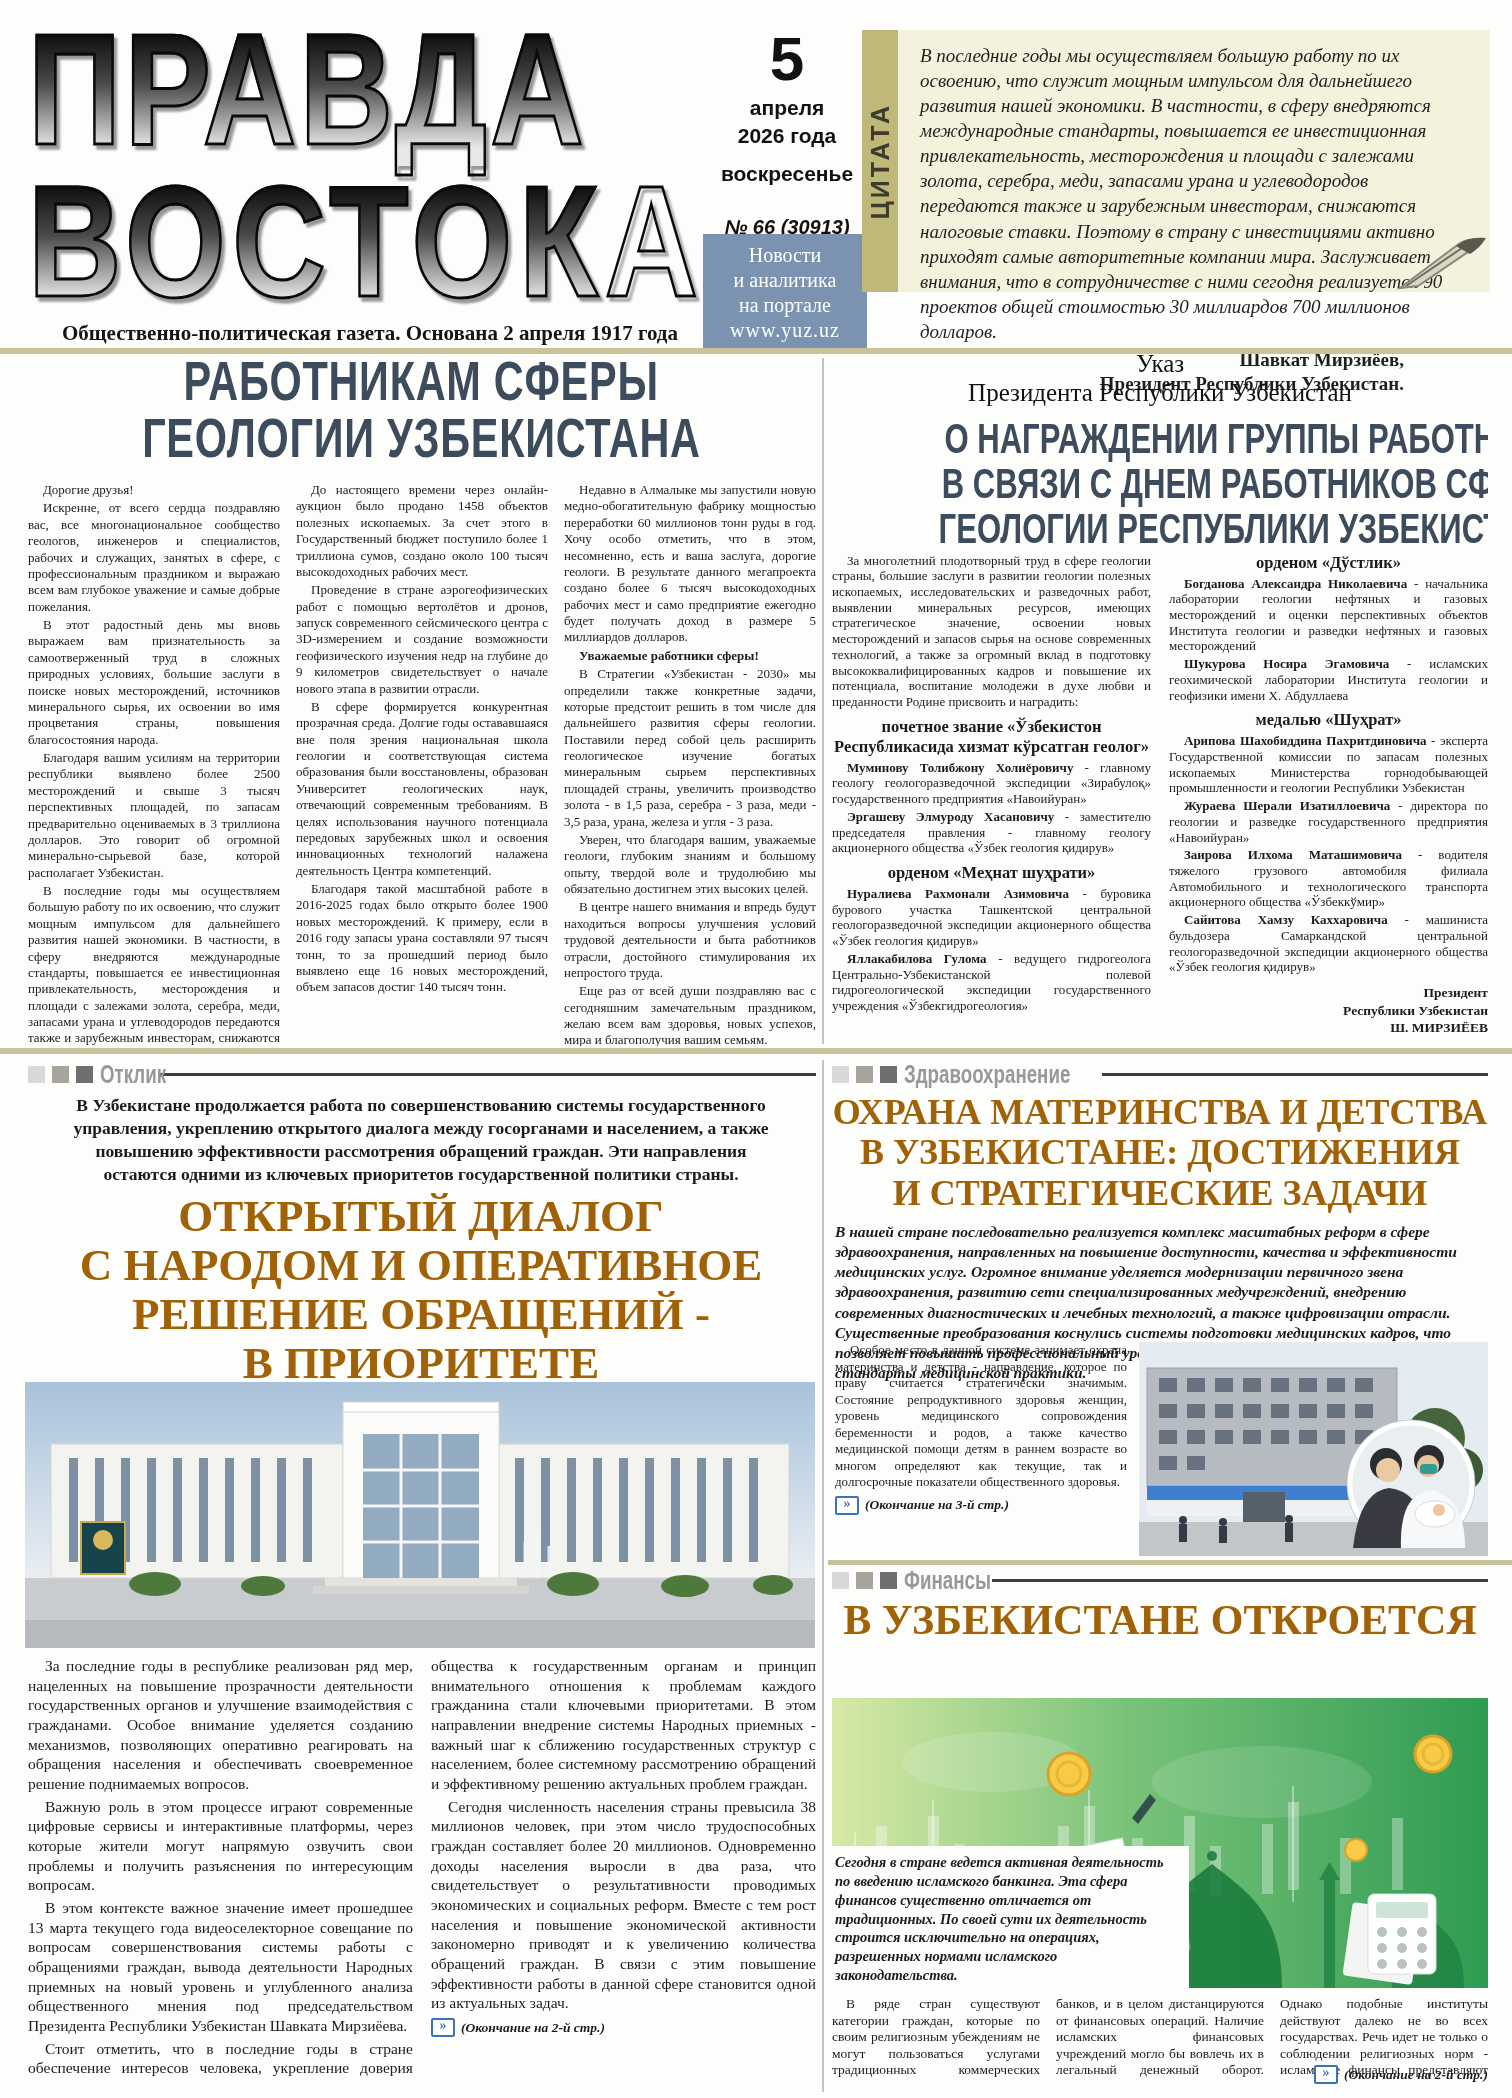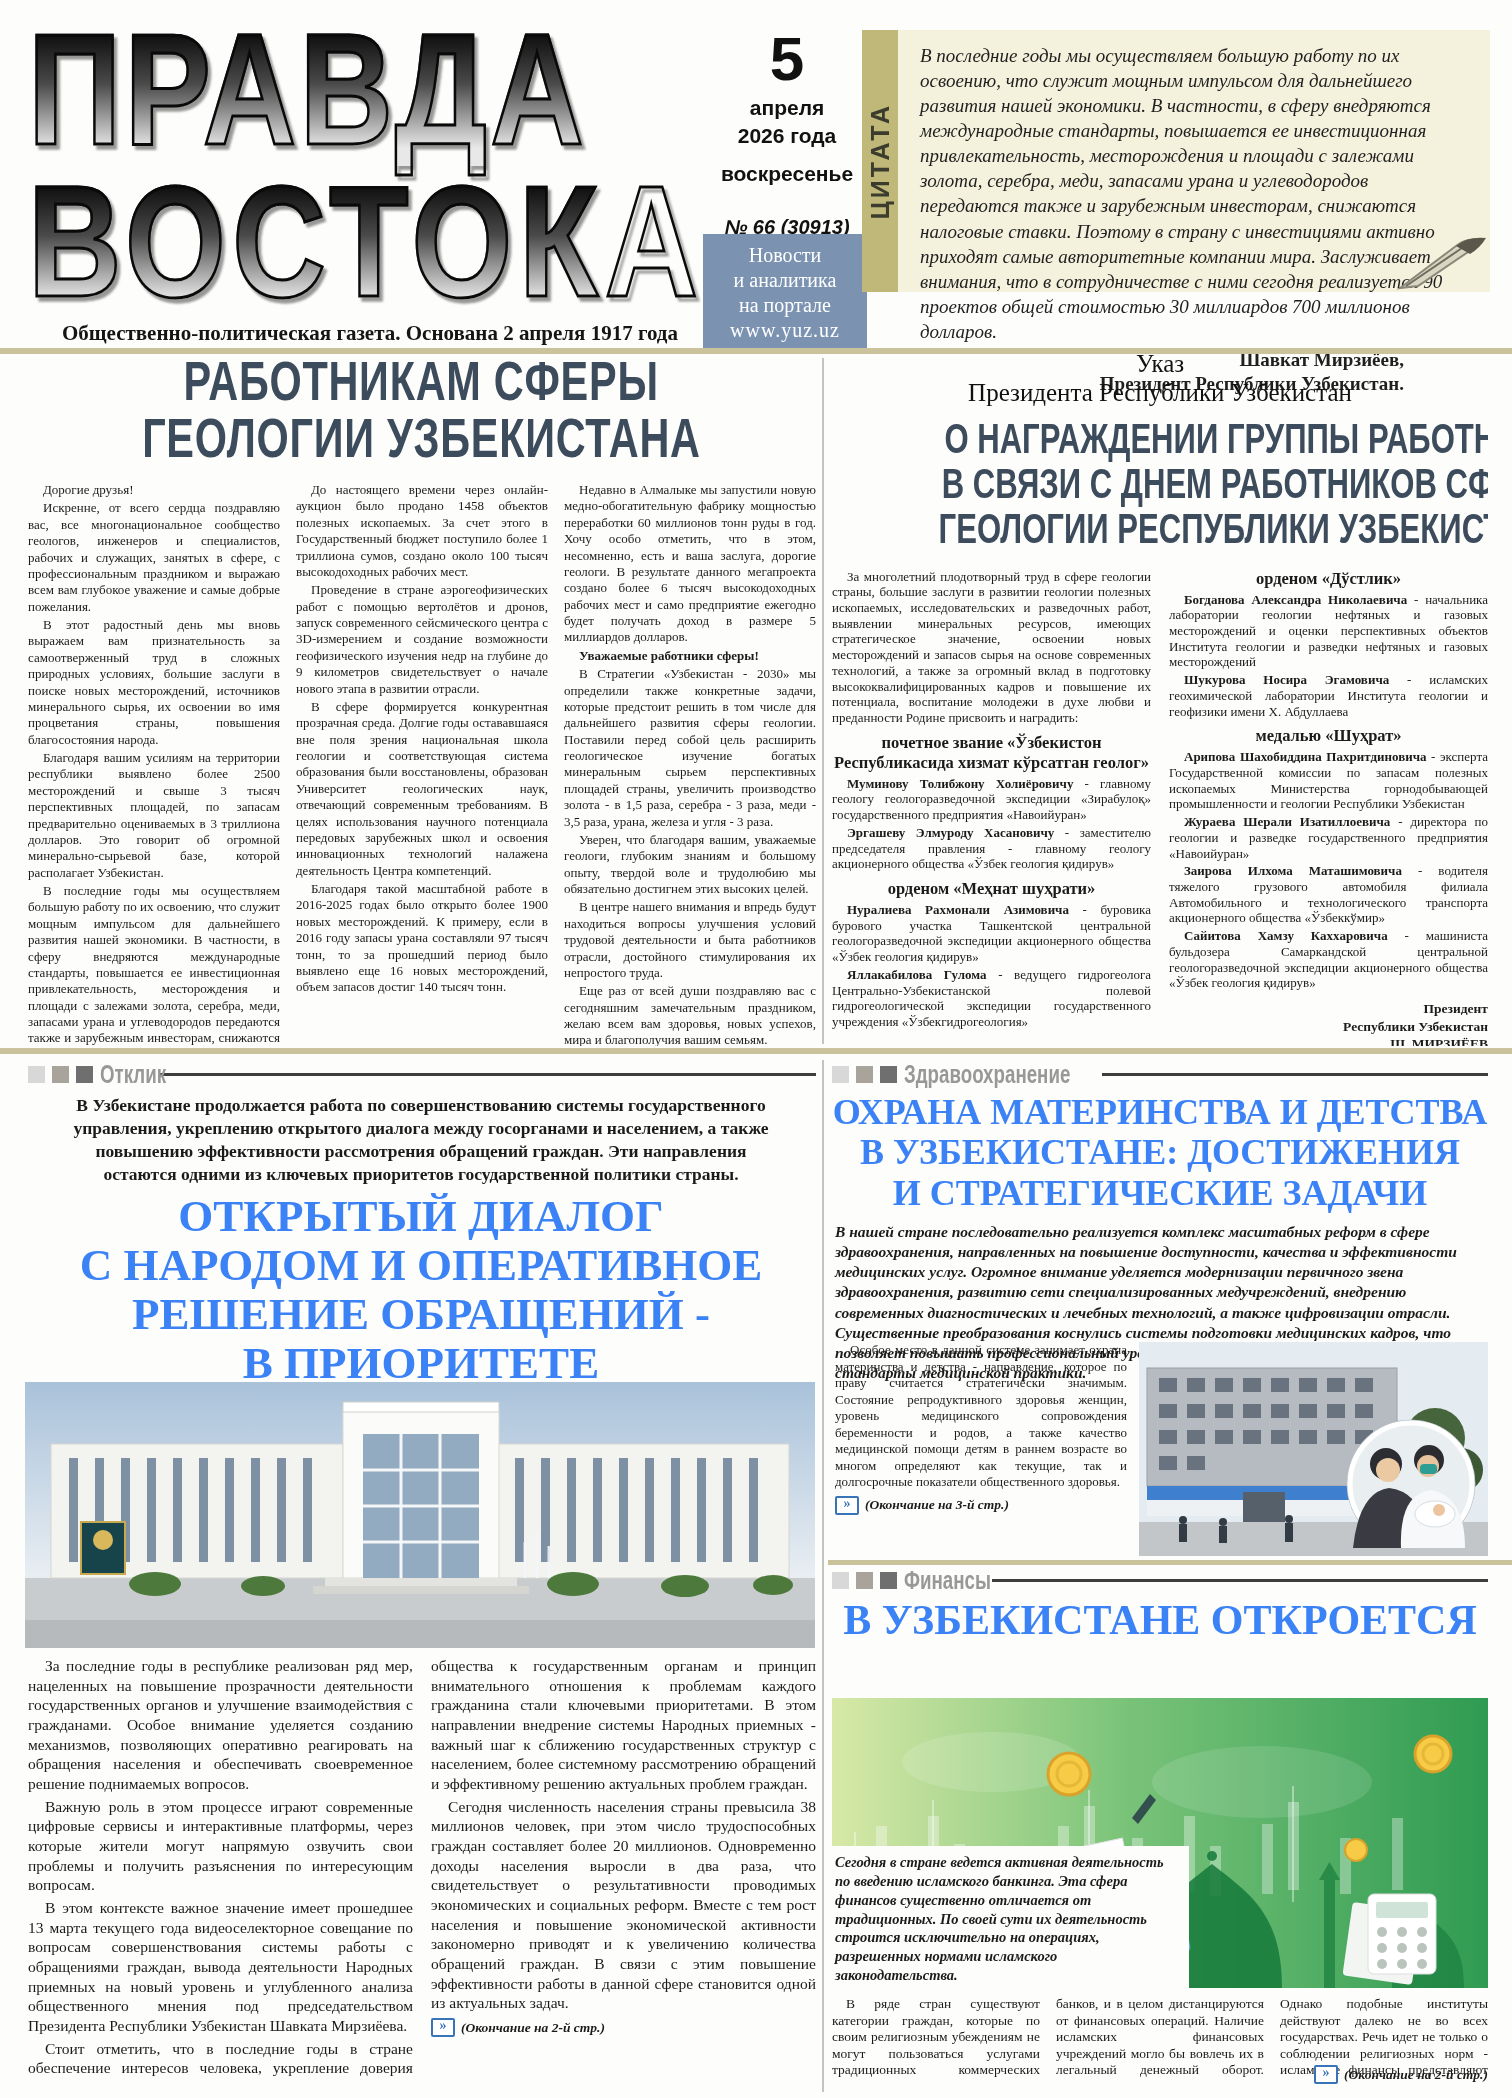--- a/index.html
+++ b/index.html
@@ -45,21 +45,21 @@
   .kicker{display:flex;align-items:center;gap:7px;height:24px;}
   .kick-sq{width:17px;height:17px;}
   .kick-label{font-family:"Liberation Sans",sans-serif;font-weight:bold;font-size:26px;color:#989898;
       transform:scaleX(.72);transform-origin:left center;white-space:nowrap;line-height:1;}
   .kick-line{flex:1;height:3px;background:#3d3d3d;margin-left:-40px;}
 
   
   .cond-line{display:block;}
   .cond-line span{display:inline-block;transform:scaleX(.74);transform-origin:center;
       font-family:"Liberation Sans",sans-serif;font-weight:900;white-space:nowrap;color:#3d4c5c;}
-  .serif-head{font-weight:bold;color:#3b82f6;text-align:center;}
+  .serif-head{font-weight:bold;color:#a16207;text-align:center;}
 
   
   .jcols{text-align:justify;}
   .jcols p{margin:0 0 2px;text-indent:15px;}
   .lede{font-weight:bold;font-style:italic;}
   .award{text-align:center;font-weight:bold;font-size:16.5px;margin:7px 0 3px;text-indent:0 !important;}
   .rec b{white-space:normal;}
   .cont{display:flex;align-items:center;gap:6px;font-style:italic;font-weight:bold;font-size:13.5px;margin-top:5px;}
   .cont-ic{display:inline-block;min-width:20px;height:15px;border:2px solid #3a74b8;border-radius:2px;
       background:#fff;color:#3a74b8;font-style:normal;font-weight:bold;font-size:14px;line-height:12px;text-align:center;}
@@ -69,21 +69,21 @@
   #greet-head span{font-size:56px;letter-spacing:1px;}
   #greet-cols{left:28px;top:482px;width:788px;height:564px;display:flex;gap:16px;overflow:hidden;
       font-size:13px;line-height:1.26;}
   #greet-cols .col{flex:1;}
 
   
   #decree{left:832px;top:350px;width:656px;height:696px;overflow:hidden;}
   .u-kick{text-align:center;font-size:25px;line-height:1.15;color:#111;}
   #decree-head{text-align:center;line-height:1.08;margin-top:8px;}
   #decree-head span{font-size:42px;}
-  #decree-cols{display:flex;gap:18px;margin-top:17px;font-size:13px;line-height:1.21;text-align:justify;}
+  #decree-cols{display:flex;gap:18px;margin-top:1px;font-size:13px;line-height:1.21;text-align:justify;}
   #decree-cols .dcol{flex:1;}
   .d-sig{text-align:right;font-weight:bold;margin-top:9px;line-height:1.3;font-size:13.5px;}
 
   
   #otk-kick{left:28px;top:1062px;width:788px;}
   #otk-lead{left:58px;top:1094px;width:726px;text-align:center;font-weight:bold;font-size:17.5px;line-height:1.32;}
   #otk-head{left:25px;top:1192px;width:792px;font-size:45px;line-height:1.09;}
   #otk-photo{left:25px;top:1382px;width:790px;height:266px;}
   #otk-cols{left:28px;top:1656px;width:788px;height:436px;column-count:2;column-gap:18px;column-fill:auto;
       overflow:hidden;font-size:15.5px;line-height:1.27;}

